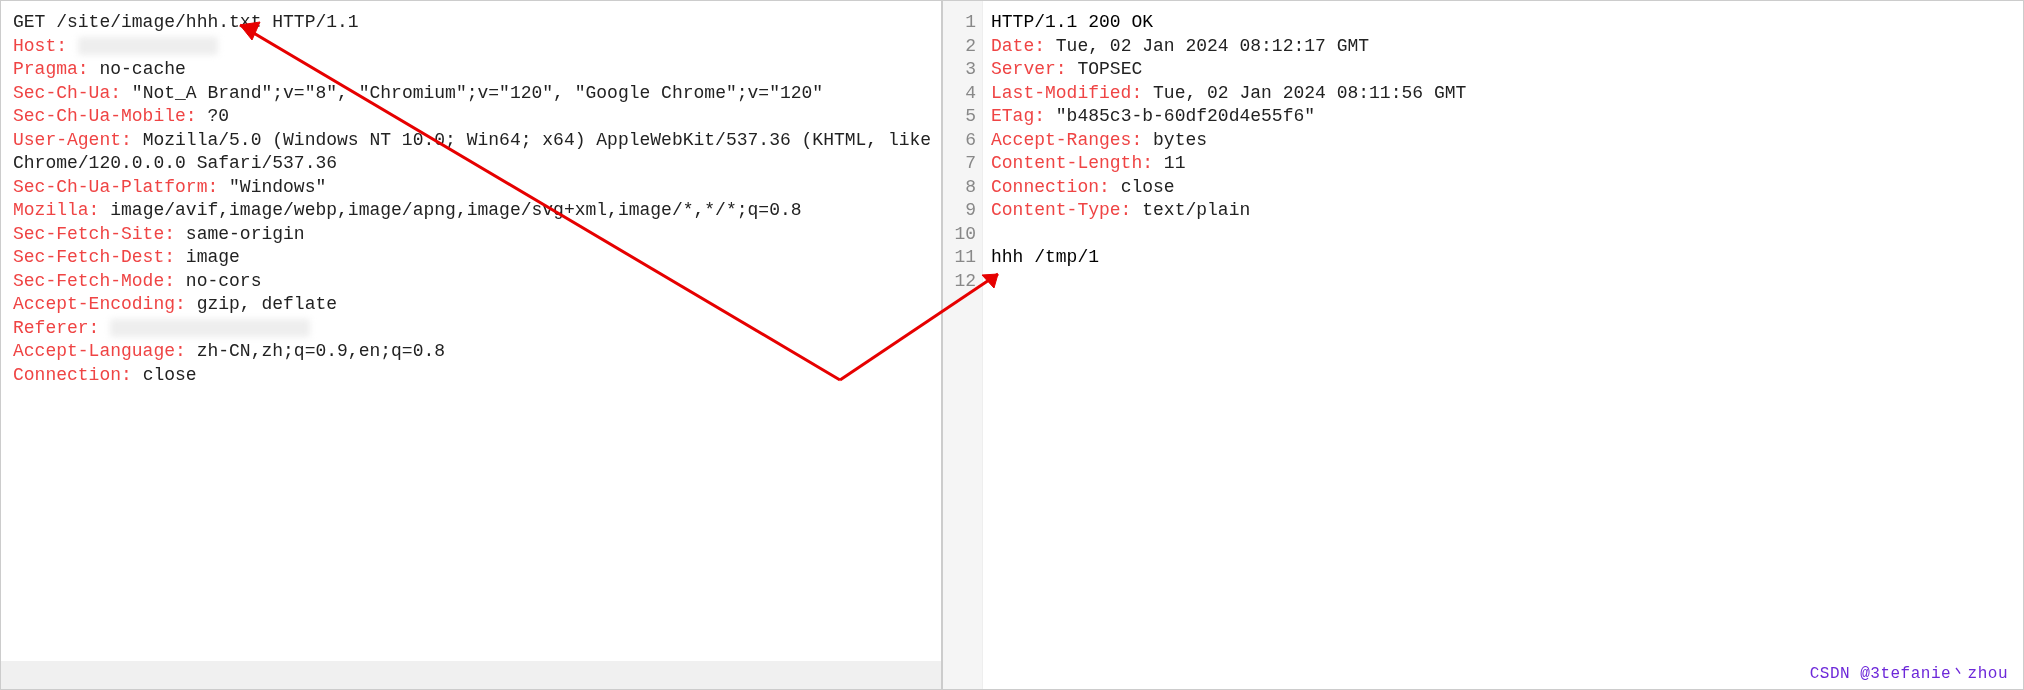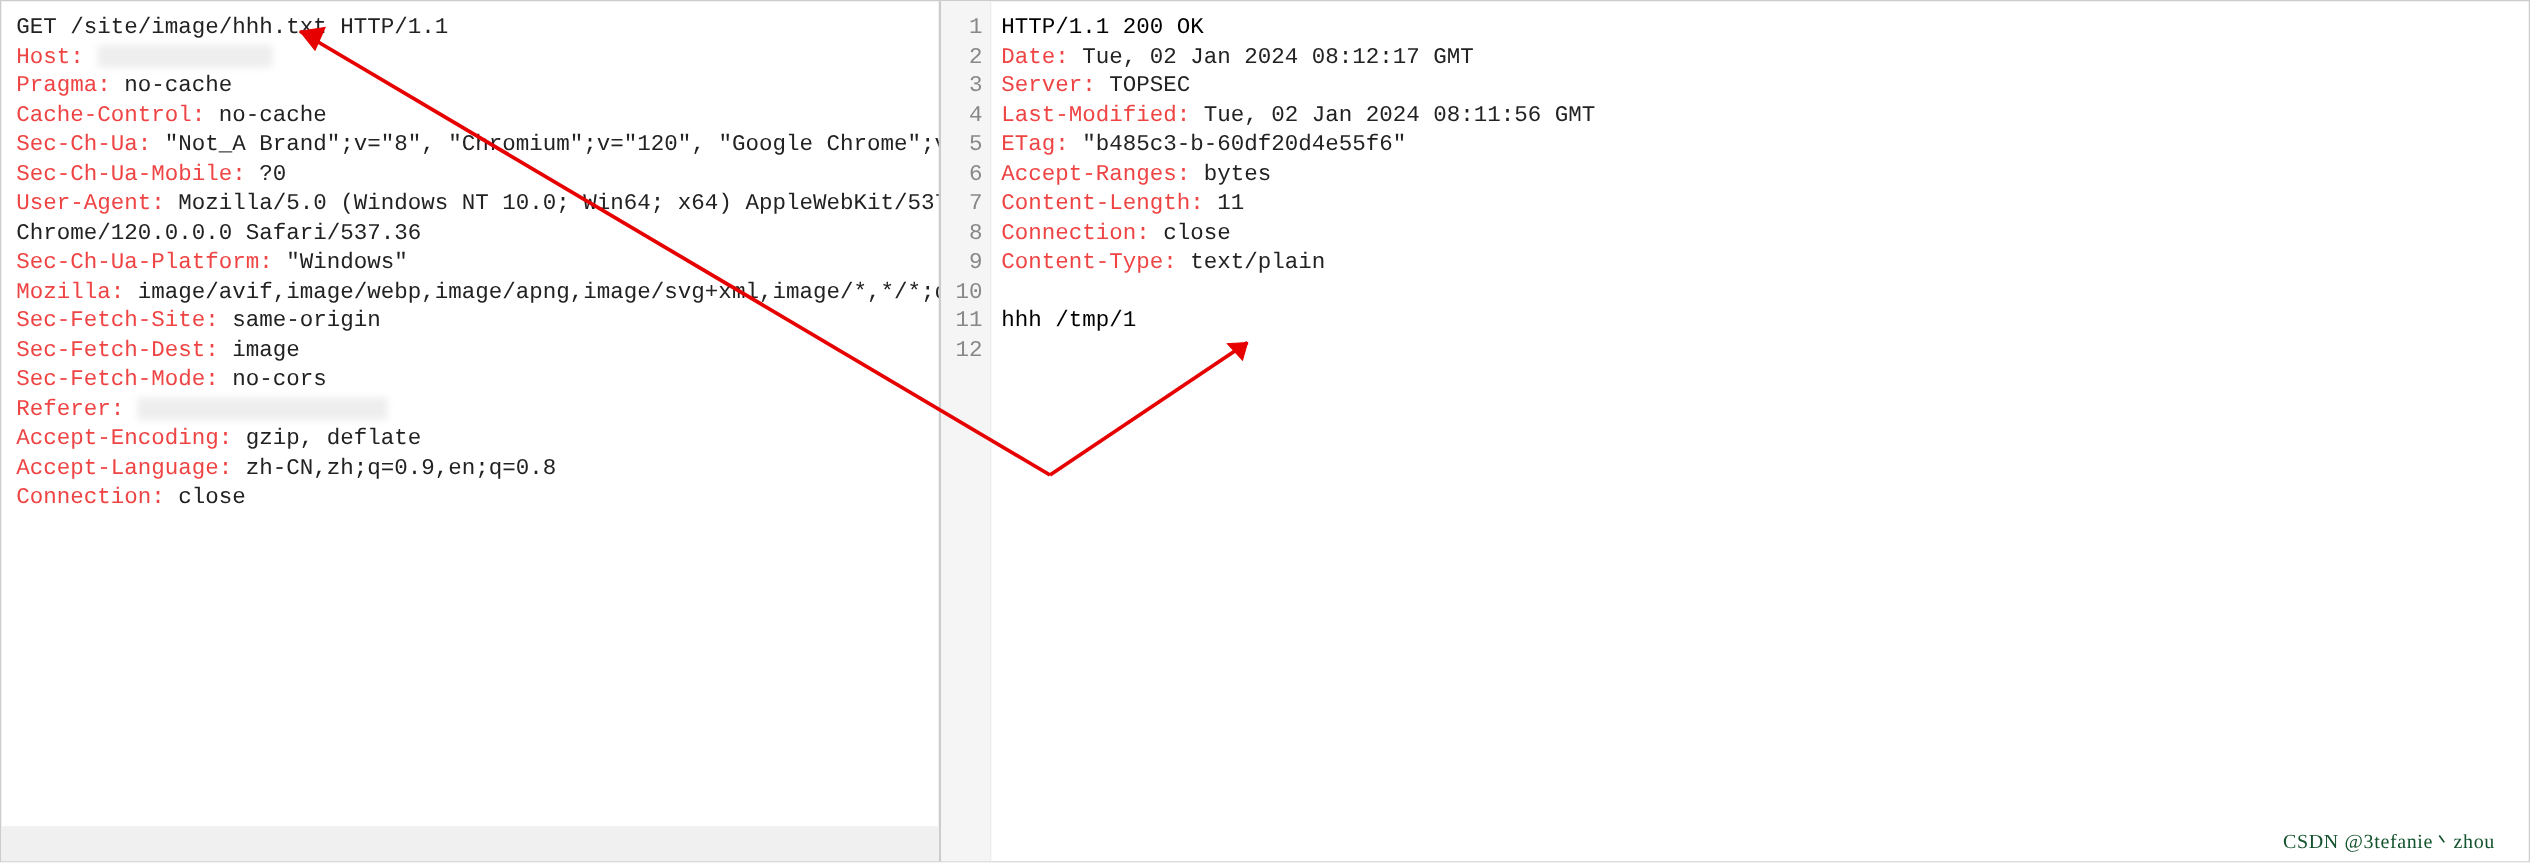--- a/index.html
+++ b/index.html
@@ -12,21 +12,21 @@
       position: relative;
       overflow: hidden;
     }
     .container {
       display: flex;
       width: 100%;
       height: 100%;
       border: 1px solid #ccc;
     }
     .left-panel {
-      width: 752px;
+      width: 942px;
       padding: 10px 12px;
       border-right: 2px solid #ccc;
       position: relative;
       overflow: hidden;
     }
     .right-panel {
       flex: 1;
       display: flex;
       position: relative;
     }
@@ -62,53 +62,52 @@
       position: absolute;
       bottom: 0;
       left: 0;
       right: 0;
       height: 28px;
       background: #f0f0f0;
     }
     .watermark {
       position: absolute;
       bottom: 6px;
-      right: 28px;
-      color: #14532d;
+      right: 16px;
+      color: #6d28d9;
       font-size: 16px;
-      font-family: Liberation Serif, serif;
+      font-family: Liberation Mono, monospace;
       letter-spacing: 0.5px;
     }
     .arrow {
       position: absolute;
       pointer-events: none;
     }
     svg.arrow line, svg.arrow polygon { stroke: #e60000; fill: #e60000; }
   </style>
 </head>
 <body>
 
 <div class="container">
 
   <div class="left-panel">
     <div class="line rl">GET /site/image/hhh.txt HTTP/1.1</div>
     <div class="line"><span class="hdr">Host:</span> <span class="redacted"></span></div>
     <div class="line"><span class="hdr">Pragma:</span><span class="val"> no-cache</span></div>
-    <div class="line"><span class="hdr">Cache-Control:</span><span class="val"> no-cache</span></div>
     <div class="line"><span class="hdr">Sec-Ch-Ua:</span><span class="val"> "Not_A Brand";v="8", "Chromium";v="120", "Google Chrome";v="120"</span></div>
     <div class="line"><span class="hdr">Sec-Ch-Ua-Mobile:</span><span class="val"> ?0</span></div>
     <div class="line"><span class="hdr">User-Agent:</span><span class="val"> Mozilla/5.0 (Windows NT 10.0; Win64; x64) AppleWebKit/537.36 (KHTML, like Gecko)</span></div>
     <div class="line"><span class="val">Chrome/120.0.0.0 Safari/537.36</span></div>
     <div class="line"><span class="hdr">Sec-Ch-Ua-Platform:</span><span class="val"> "Windows"</span></div>
     <div class="line"><span class="hdr">Mozilla:</span><span class="val"> image/avif,image/webp,image/apng,image/svg+xml,image/*,*/*;q=0.8</span></div>
     <div class="line"><span class="hdr">Sec-Fetch-Site:</span><span class="val"> same-origin</span></div>
     <div class="line"><span class="hdr">Sec-Fetch-Dest:</span><span class="val"> image</span></div>
     <div class="line"><span class="hdr">Sec-Fetch-Mode:</span><span class="val"> no-cors</span></div>
+    <div class="line"><span class="hdr">Accept-Encoding:</span><span class="val"> gzip, deflate</span></div>
     <div class="line"><span class="hdr">Referer:</span> <span class="redacted w2"></span></div>
-    <div class="line"><span class="hdr">Accept-Encoding:</span><span class="val"> gzip, deflate</span></div>
     <div class="line"><span class="hdr">Accept-Language:</span><span class="val"> zh-CN,zh;q=0.9,en;q=0.8</span></div>
     <div class="line"><span class="hdr">Connection:</span><span class="val"> close</span></div>
     <div class="bottom-bar"></div>
   </div>
 
   <div class="right-panel">
     <div class="gutter" id="gutter">
         <div class="ln">1</div>
         <div class="ln">2</div>
         <div class="ln">3</div>

